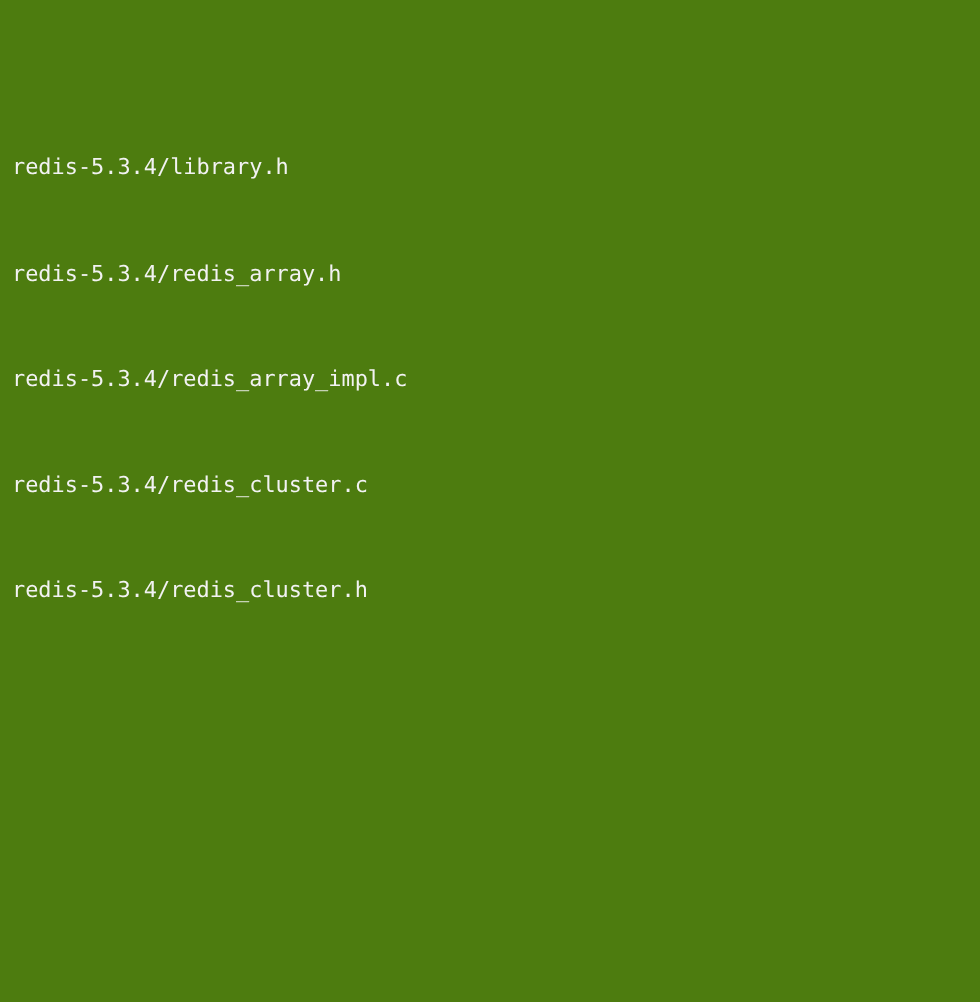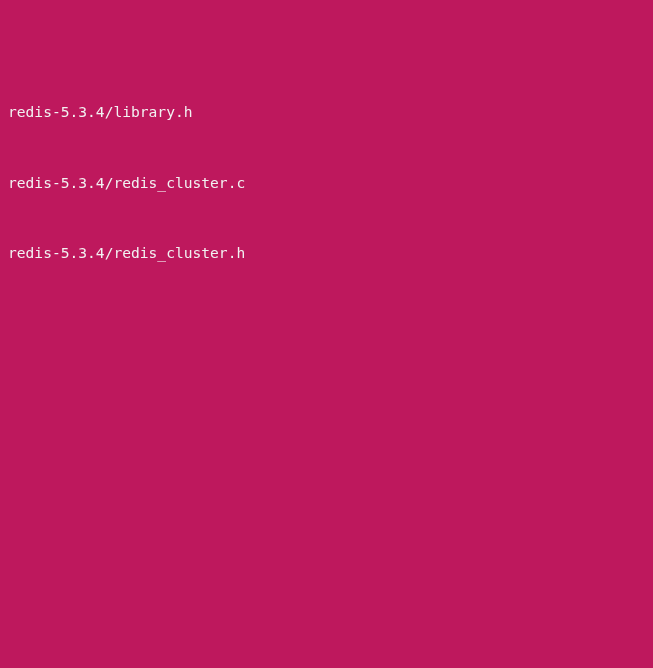--- a/index.html
+++ b/index.html
@@ -8,21 +8,21 @@
     background: #333333;
   }
   body {
     width: 653px;
     height: 668px;
     overflow: hidden;
   }
   #terminal {
     width: 653px;
     height: 668px;
-    background: #be185d;
+    background: #4d7c0f;
     box-sizing: border-box;
     padding: 6px 0 0 8px;
     font-family: "DejaVu Sans Mono", "Liberation Mono", monospace;
     font-size: 14.6px;
     line-height: 23.5px;
     color: #f2f2f2;
     letter-spacing: 0px;
     white-space: pre;
   }
   .line {
@@ -30,20 +30,22 @@
     white-space: pre;
     color: #f2f2f2;
   }
 </style>
 </head>
 <body>
 
 <div id="terminal">
   <div>
     <div class="line">redis-5.3.4/library.h</div>
+    <div class="line">redis-5.3.4/redis_array.h</div>
+    <div class="line">redis-5.3.4/redis_array_impl.c</div>
     <div class="line">redis-5.3.4/redis_cluster.c</div>
     <div class="line">redis-5.3.4/redis_cluster.h</div>
     
     
     
     
     
     
     
     

